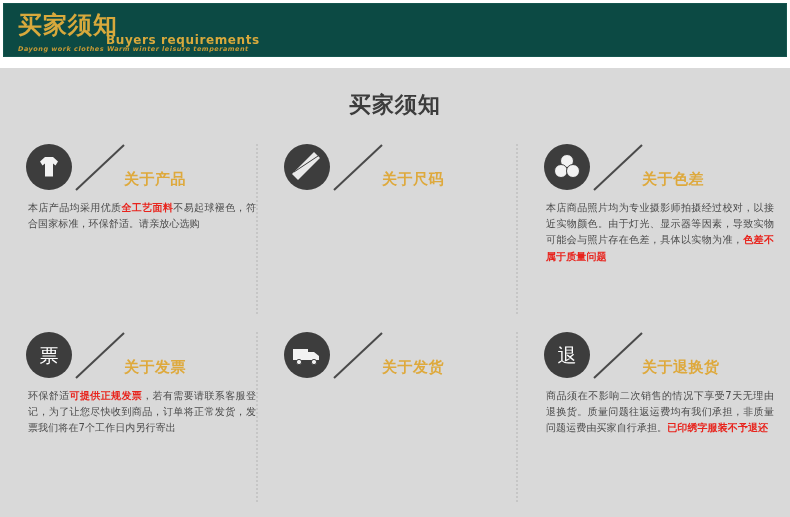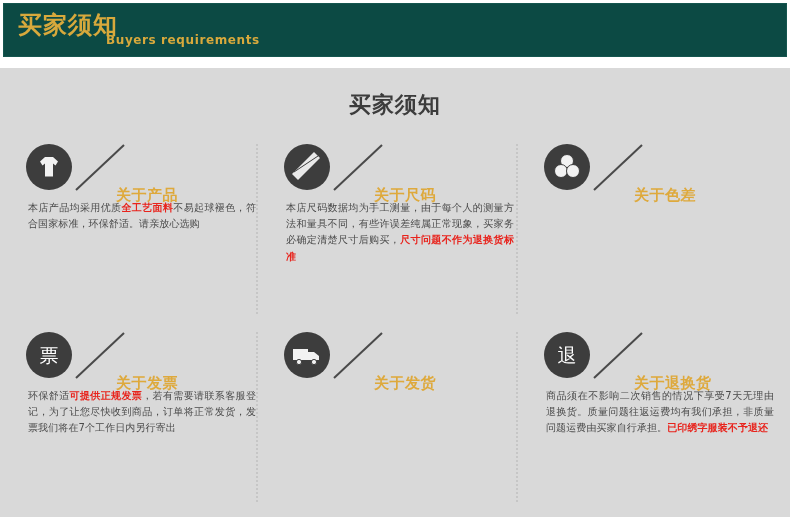--- a/index.html
+++ b/index.html
@@ -133,29 +133,28 @@
     position: absolute;
     left: 48px;
     top: 2px;
     width: 60px;
     height: 52px;
     pointer-events: none;
   }
 
   .card-heading {
     position: absolute;
-    left: 92px;
+    left: 100px;
     top: 30px;
     font-size: 15px;
     font-weight: bold;
     color: #deа93c;
     color: #dea93c;
     letter-spacing: 0.5px;
     white-space: nowrap;
-    margin-top: 16px;
   }
 
   .card-body {
     position: absolute;
     left: 4px;
     top: 60px;
     width: 228px;
     font-size: 10px;
     line-height: 1.62;
     color: #4a4a4a;
@@ -178,20 +177,21 @@
   .vdiv.d1 { left: 256px; }
   .vdiv.d2 { left: 516px; }
   .vdiv.r2 { top: 192px; }
 </style>
 </head>
 <body>
 
 <div class="banner">
   <div class="banner-cn">买家须知</div>
   <div class="banner-en">Buyers requirements</div>
+  <div class="banner-sub">Dayong  work clothes Warm winter leisure temperament</div>
 </div>
 
 <div class="body-area">
 
   <div class="page-title">买家须知</div>
 
   <div class="grid">
 
     <div class="vdiv d1"></div>
     <div class="vdiv d2"></div>
@@ -215,35 +215,35 @@
       <div class="icon-circle">
         <svg width="46" height="46" viewBox="0 0 46 46">
           <path d="M8 30 L30 8 L36 14 L14 36 Z" fill="#f2f2f2" opacity="0.95"></path>
           <line x1="10" y1="28" x2="34" y2="12" stroke="#3d3d3d" stroke-width="1"></line>
         </svg>
       </div>
       <svg class="slash" width="60" height="52" viewBox="0 0 60 52">
         <line x1="4" y1="48" x2="52" y2="3" stroke="#4a4a4a" stroke-width="2"></line>
       </svg>
       <div class="card-heading">关于尺码</div>
-      <div class="card-body"><span>本店尺码数据均为手工测量，由于每个人的测量方法和量具不同，有些许误差纯属正常现象，买家务必确定清楚尺寸后购买，</span><span class="hl">尺寸问题不作为退换货标准</span></div>
     </div>
 
     <div class="card c2">
       <div class="icon-circle">
         <svg width="46" height="46" viewBox="0 0 46 46">
           <circle cx="23" cy="17" r="6.5" fill="#f2f2f2" stroke="#3d3d3d" stroke-width="1"></circle>
           <circle cx="17" cy="27" r="6.5" fill="#f2f2f2" stroke="#3d3d3d" stroke-width="1"></circle>
           <circle cx="29" cy="27" r="6.5" fill="#f2f2f2" stroke="#3d3d3d" stroke-width="1"></circle>
         </svg>
       </div>
       <svg class="slash" width="60" height="52" viewBox="0 0 60 52">
         <line x1="4" y1="48" x2="52" y2="3" stroke="#4a4a4a" stroke-width="2"></line>
       </svg>
       <div class="card-heading">关于色差</div>
+      <div class="card-body"><span>本店商品照片均为专业摄影师拍摄经过校对，以接近实物颜色。由于灯光、显示器等因素，导致实物可能会与照片存在色差，具体以实物为准，</span><span class="hl">色差不属于质量问题</span></div>
     </div>
 
     <div class="card c3">
       <div class="icon-circle">
         <div class="icon-glyph">票</div>
       </div>
       <svg class="slash" width="60" height="52" viewBox="0 0 60 52">
         <line x1="4" y1="48" x2="52" y2="3" stroke="#4a4a4a" stroke-width="2"></line>
       </svg>
       <div class="card-heading">关于发票</div>

